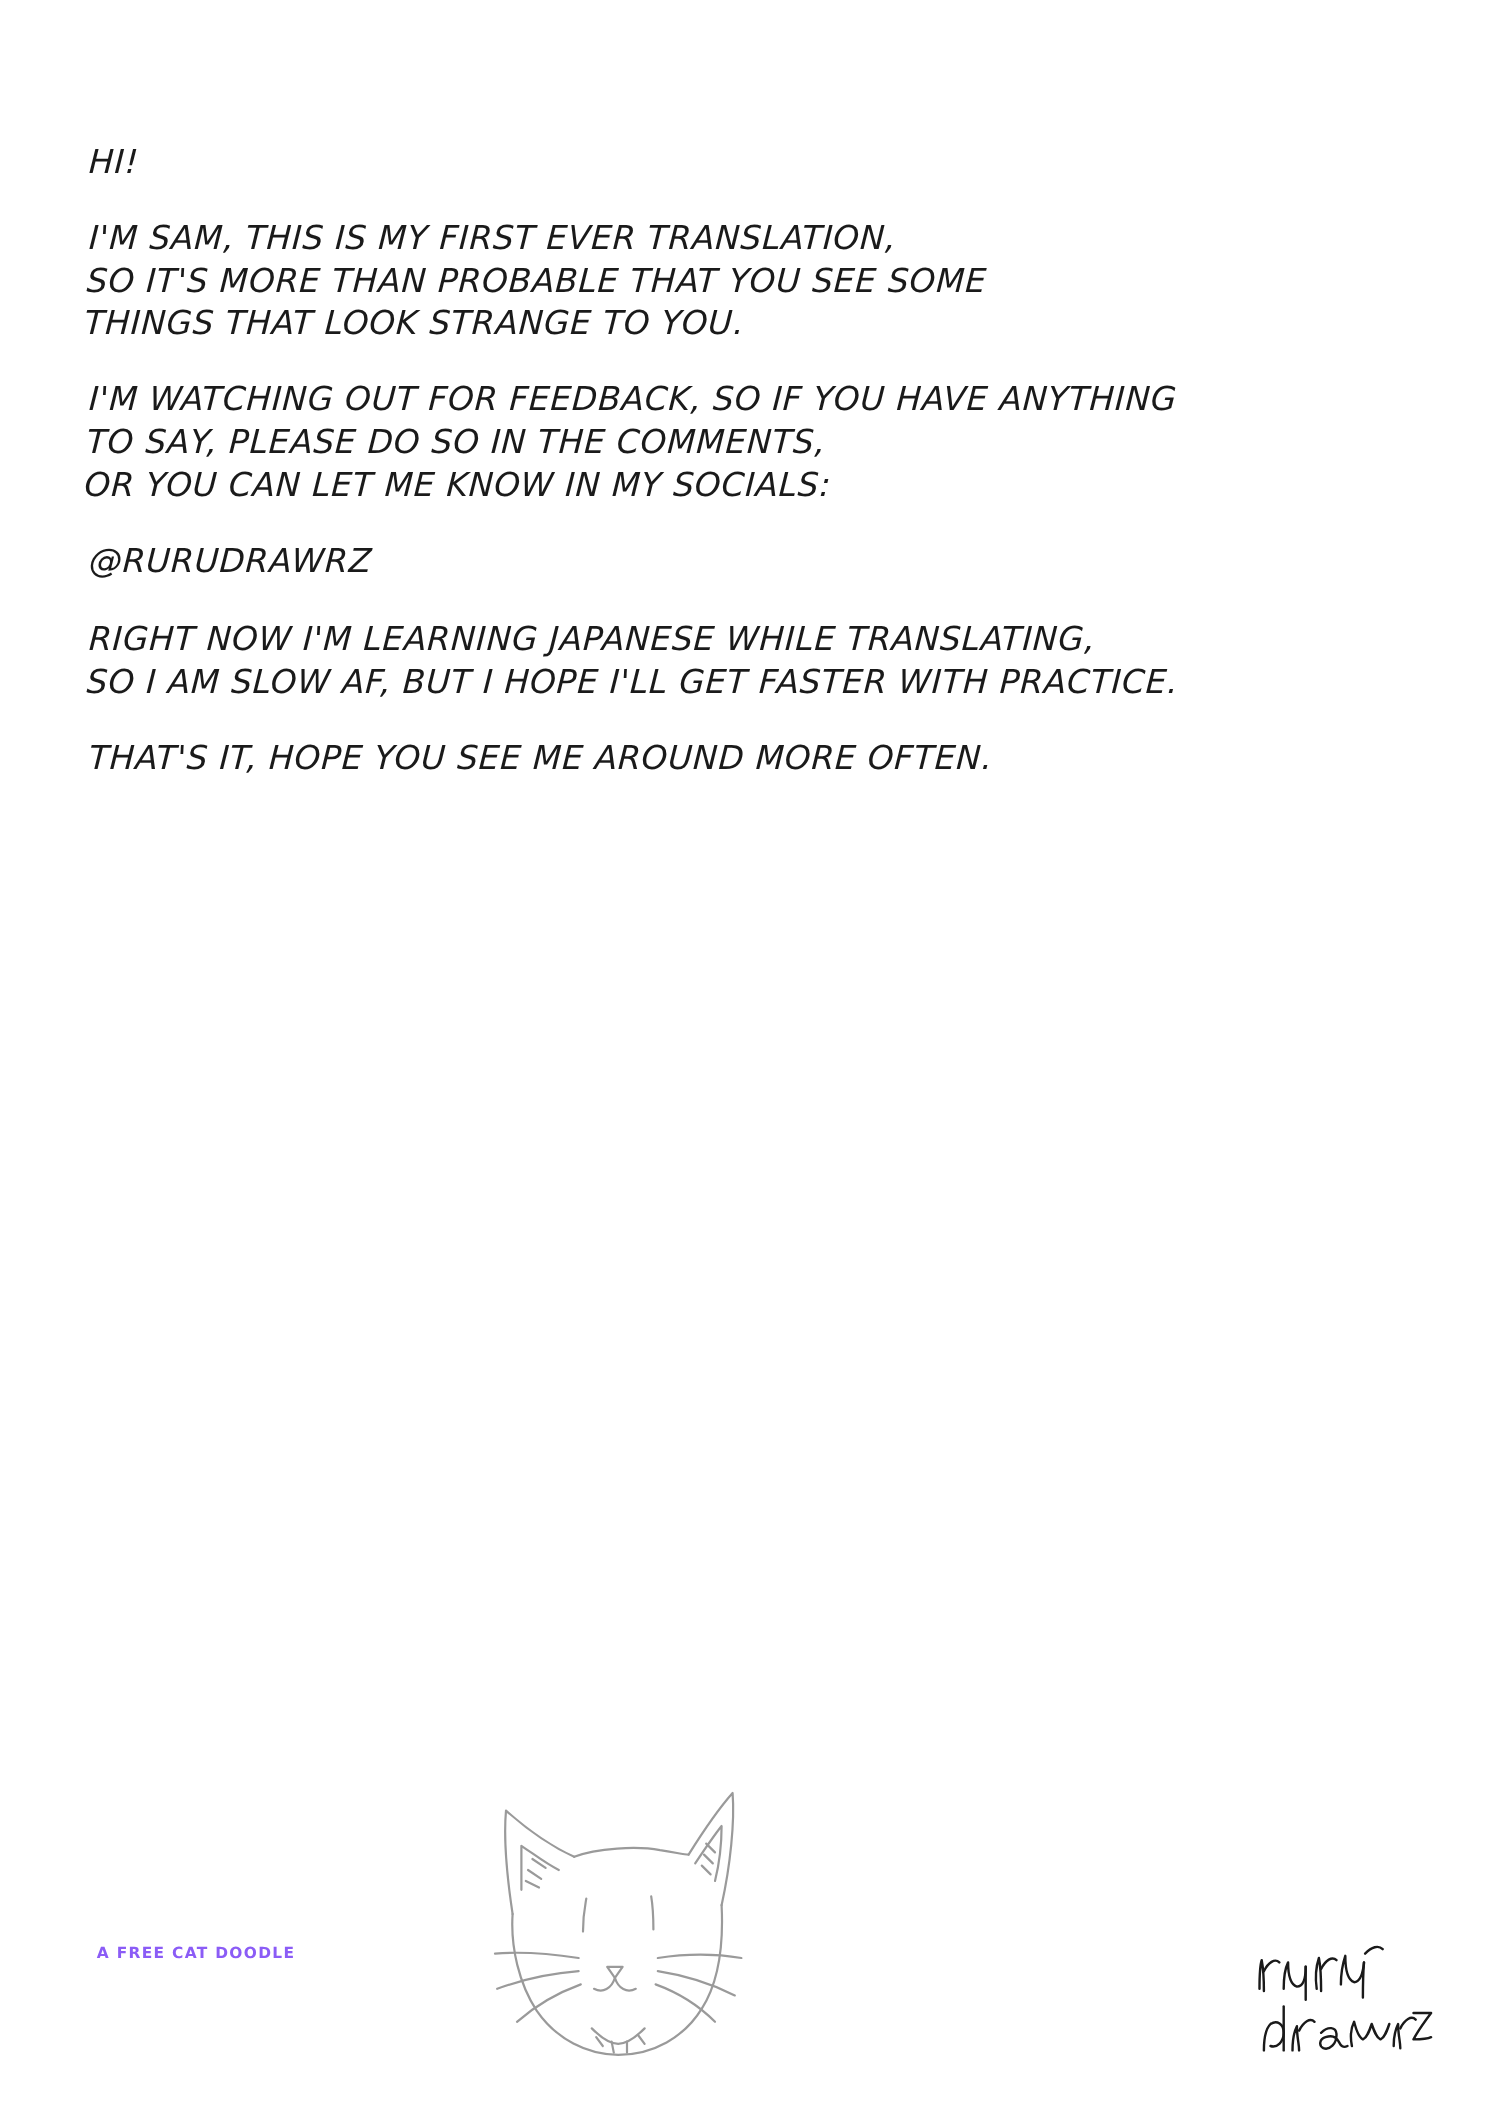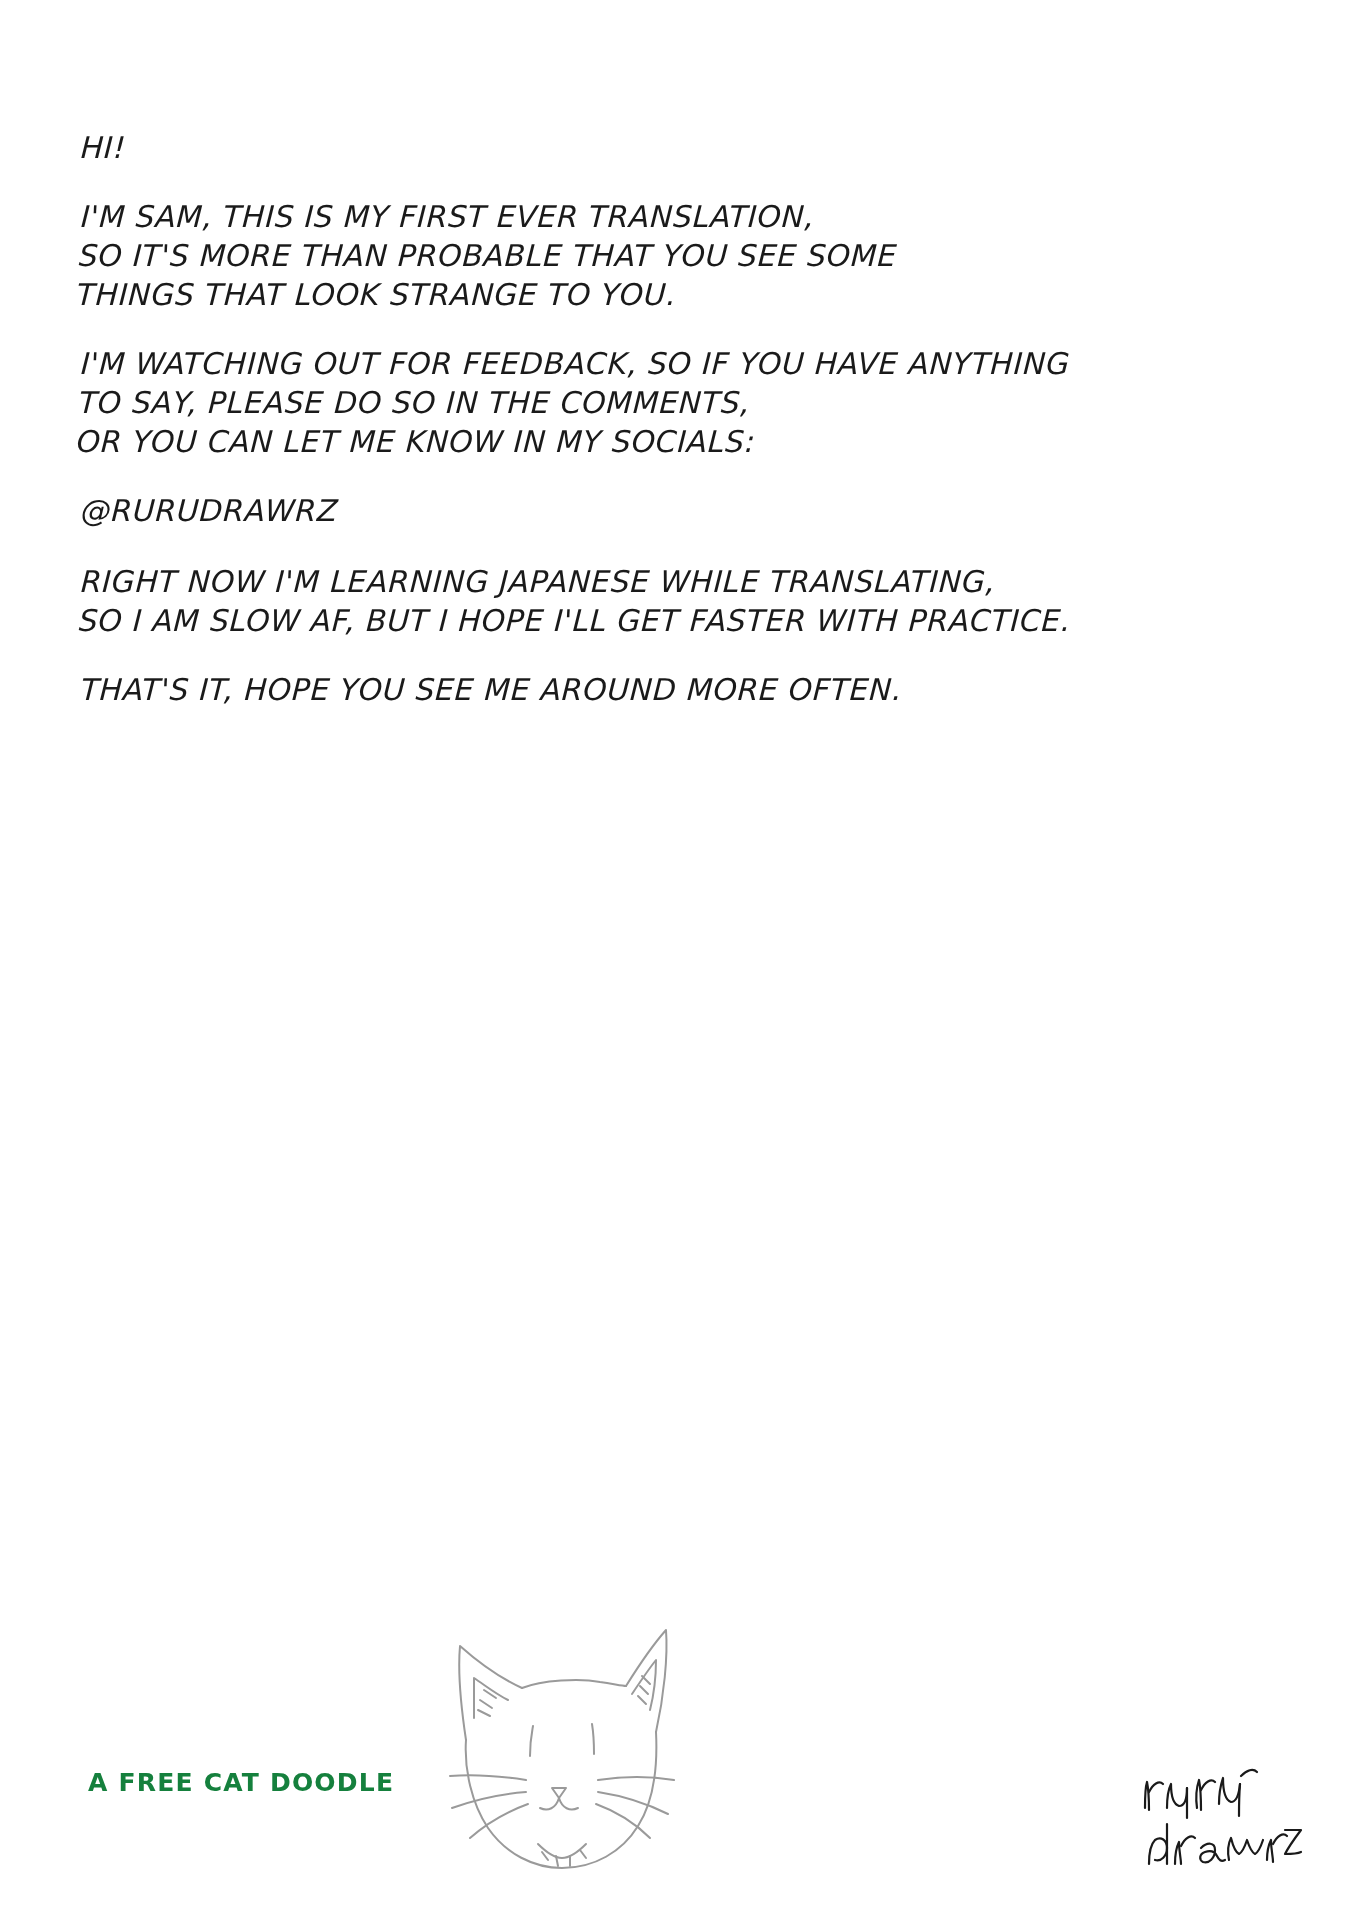--- a/index.html
+++ b/index.html
@@ -44,23 +44,23 @@
 
   .para.last {
     margin-bottom: 0;
   }
 
   
   .caption {
     position: absolute;
     left: 88px;
     top: 1768px;
-    color: #15803d;
+    color: #8b5cf6;
     font-family: "DejaVu Sans", sans-serif;
-    font-size: 25px;
+    font-size: 14px;
     font-weight: 700;
     letter-spacing: 1.2px;
     text-transform: uppercase;
   }
 
   
   .doodle {
     position: absolute;
     left: 430px;
     top: 1590px;

